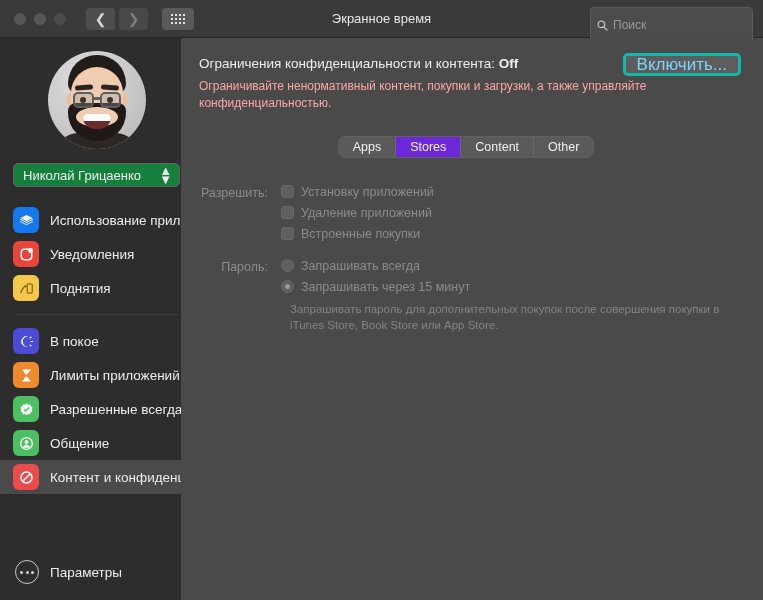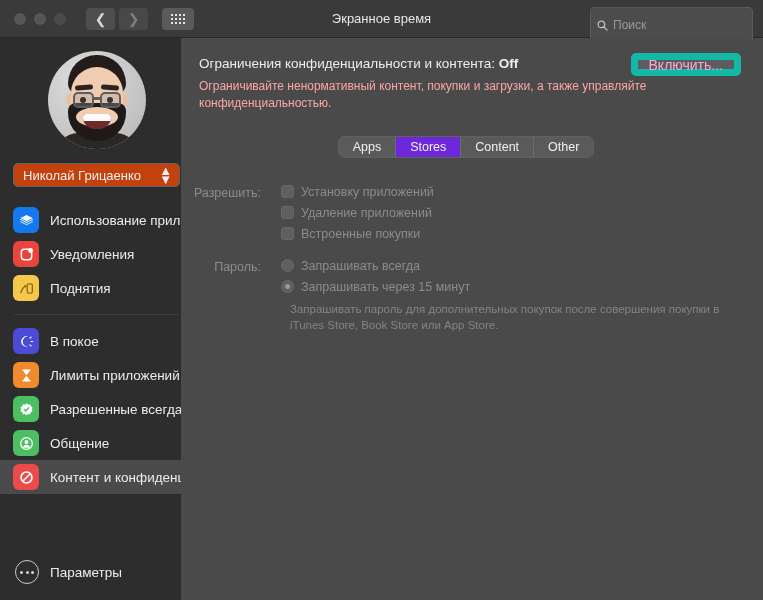--- a/index.html
+++ b/index.html
@@ -88,21 +88,21 @@
   .mj-cheek { position:absolute; left:28px; top:56px; width:42px; height:20px;
     background:#f0cdb0; border-radius:50%; }
   .mj-mouth { position:absolute; left:35px; top:63px; width:28px; height:15px;
     background:#6d2b2b; border-radius:4px 4px 14px 14px; overflow:hidden; }
   .mj-teeth { position:absolute; left:0; top:0; width:28px; height:7px; background:#fbfbfb; }
   .mj-body { position:absolute; left:8px; top:82px; width:82px; height:26px;
     background:#2b2724; border-radius:22px 22px 0 0; }
 
   .userpop {
     margin:14px 13px 0 13px; height:24px; border-radius:5px;
-    background:#c2410c; border:1px solid #646464;
+    background:#15803d; border:1px solid #646464;
     display:flex; align-items:center; justify-content:space-between;
     padding:0 7px 0 9px;
   }
   .userpop span { font-size:13px; color:#f0f0f0; white-space:nowrap; }
   .chev { display:flex; flex-direction:column; gap:2px; color:#d8d8d8; line-height:0.55; font-size:9px; }
 
   .navlist { margin-top:16px; }
   .navrow {
     display:flex; align-items:center; height:34px;
     padding-left:13px; gap:11px; white-space:nowrap;
@@ -127,42 +127,42 @@
   
   .main { position:absolute; top:38px; left:181px; width:570px; height:562px; background:#4a4a4a; }
 
   .pane-head { padding:18px 20px 0 18px; position:relative; }
   .pane-title { font-size:13.5px; color:#ededed; }
   .pane-title b { font-weight:bold; }
   .pane-sub { margin-top:7px; font-size:12px; color:#fca5a5; line-height:1.45; max-width:452px; }
   .enable-btn {
     position:absolute; right:10px; top:15px;
     height:23px; padding:0 11px; border-radius:5px;
-    background:#5d5d5d; border:7px solid #14b8a6;
-    font-size:14px; color:#f9a8d4;
+    background:#5d5d5d; border:3px solid #14b8a6;
+    font-size:17px; color:#7dd3fc;
     display:flex; align-items:center;
   }
 
   .segmented {
     display:flex; margin:23px auto 0 auto; width:fit-content;
     background:#5a5a5a; border-radius:7px; overflow:hidden;
     border:1px solid #616161;
   }
   .seg {
     padding:3px 14px; font-size:12.5px; color:#f0f0f0;
     border-right:1px solid #6b6b6b;
   }
   .seg:last-child { border-right:none; }
   .seg.active { background:#6d28d9; }
 
   .form { margin-top:27px; padding-left:10px; font-size:12.5px; }
   .frow { display:flex; align-items:flex-start; margin-bottom:7px; }
   .frow .ftitle {
     width:90px; text-align:right; color:#8c8c8c;
-    padding-right:20px; padding-top:1px; font-size:12.5px;
+    padding-right:13px; padding-top:1px; font-size:12.5px;
   }
   .ctrl { display:flex; align-items:center; gap:7px; }
   .cbox {
     width:13px; height:13px; border-radius:3px;
     background:#5f5f5f; border:1px solid #686868; flex:0 0 auto;
   }
   .radio {
     width:13px; height:13px; border-radius:50%;
     background:#5f5f5f; border:1px solid #686868; flex:0 0 auto;
     display:flex; align-items:center; justify-content:center;

